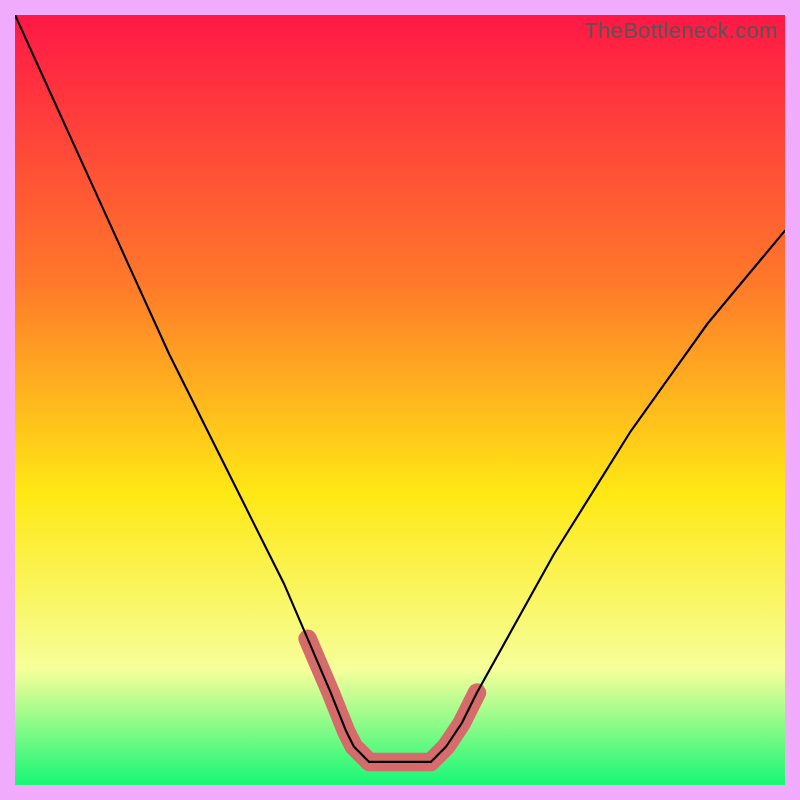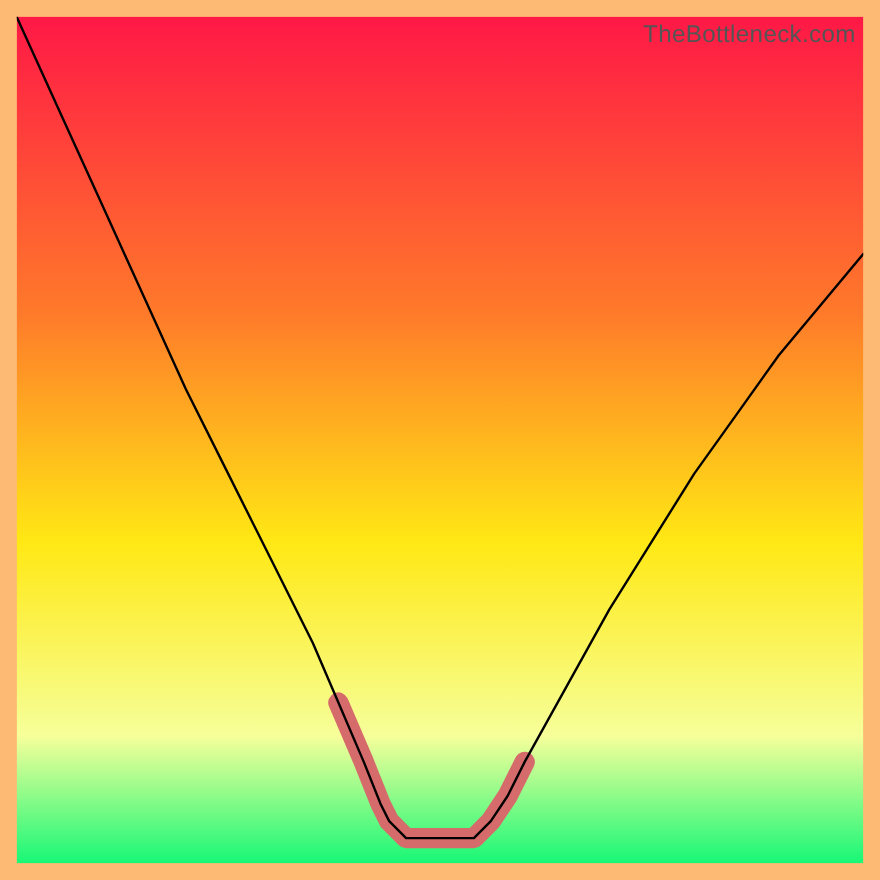--- a/index.html
+++ b/index.html
@@ -7,21 +7,21 @@
     padding: 0;
     background: #000;
     width: 800px;
     height: 800px;
     overflow: hidden;
     font-family: Arial, Helvetica, sans-serif;
   }
   .frame {
     width: 800px;
     height: 800px;
-    background: #fdba74;
+    background: #f0abfc;
     position: relative;
   }
   .plot-area {
     position: absolute;
     left: 15px;
     top: 15px;
     width: 770px;
     height: 770px;
     overflow: hidden;
   }

